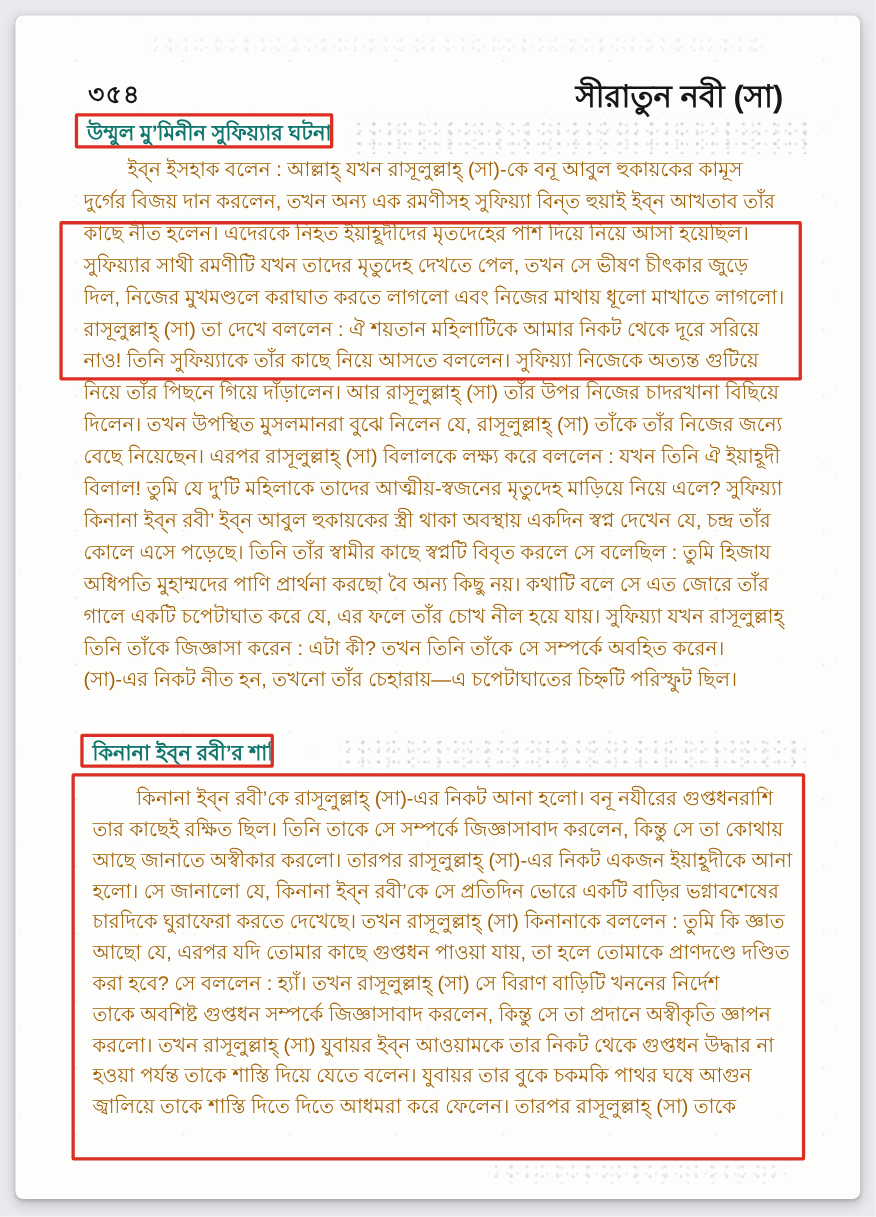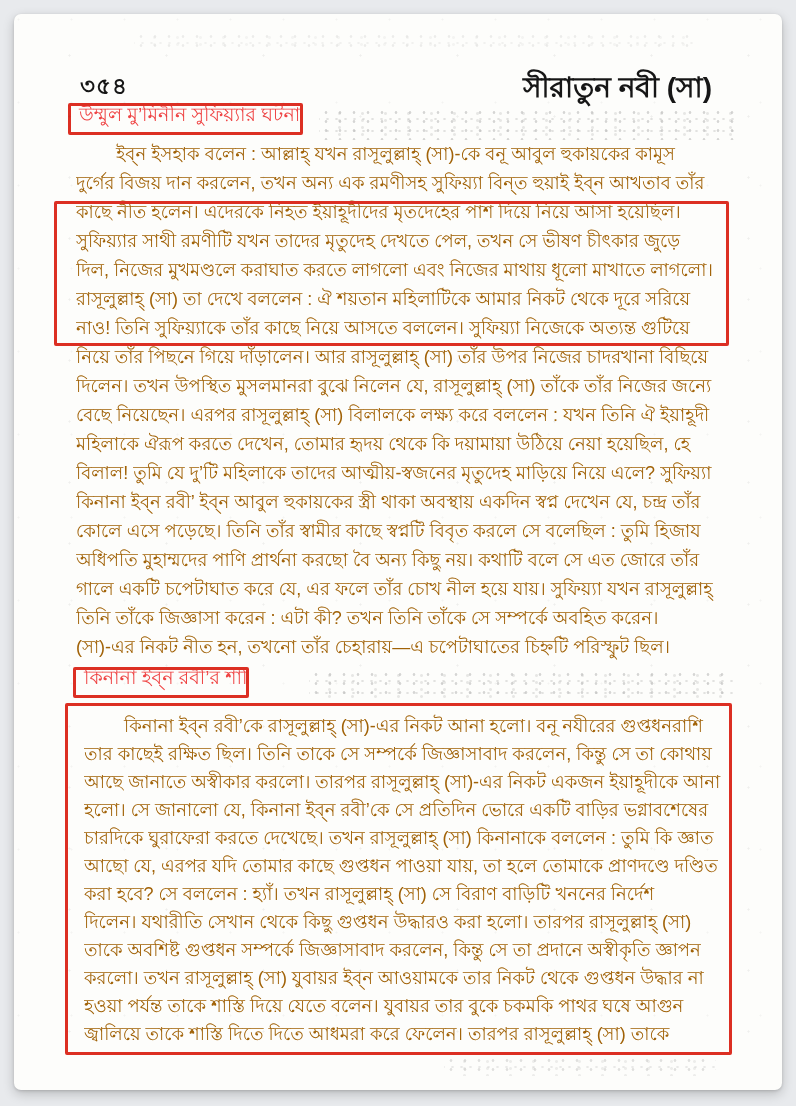--- a/index.html
+++ b/index.html
@@ -26,25 +26,25 @@
   }
   .page-number{
     position:absolute;left:66px;top:54px;
     font-size:23px;font-weight:600;letter-spacing:1px;
   }
   .book-title{
     position:absolute;right:70px;top:52px;
     font-size:28px;font-weight:600;
   }
   .heading-box{
-    position:absolute;display:flex;align-items:flex-end;
+    position:absolute;display:flex;align-items:flex-start;
     border:3px solid #dc2f23;border-radius:2px;
     background:rgba(255,255,255,.0);
-    font-weight:normal;font-size:19px;white-space:nowrap;overflow:hidden;
-    padding:0 8px;box-sizing:border-box;color:#ef4444;
+    font-weight:bold;font-size:19px;white-space:nowrap;overflow:hidden;
+    padding:0 8px;box-sizing:border-box;color:#0f766e;
   }
   .heading-box.h1{left:54px;top:89px;width:235px;height:32px;}
   .heading-box.h2{left:59px;top:653px;width:176px;height:31px;}
   .para{
     position:absolute;overflow:hidden;
   }
   .para .line{
     white-space:nowrap;overflow:hidden;
     font-size:18px;color:#a16207;
   }
@@ -93,21 +93,20 @@
       <div class="line">ইব্‌ন ইসহাক বলেন : আল্লাহ্ যখন রাসূলুল্লাহ্ (সা)-কে বনূ আবুল হুকায়কের কামূস</div>
       <div class="line">দুর্গের বিজয় দান করলেন, তখন অন্য এক রমণীসহ সুফিয়্যা বিন্‌ত হুয়াই ইব্‌ন আখতাব তাঁর</div>
       <div class="line">কাছে নীত হলেন। এদেরকে নিহত ইয়াহূদীদের মৃতদেহের পাশ দিয়ে নিয়ে আসা হয়েছিল।</div>
       <div class="line">সুফিয়্যার সাথী রমণীটি যখন তাদের মৃতুদেহ দেখতে পেল, তখন সে ভীষণ চীৎকার জুড়ে</div>
       <div class="line">দিল, নিজের মুখমণ্ডলে করাঘাত করতে লাগলো এবং নিজের মাথায় ধূলো মাখাতে লাগলো।</div>
       <div class="line">রাসূলুল্লাহ্ (সা) তা দেখে বললেন : ঐ শয়তান মহিলাটিকে আমার নিকট থেকে দূরে সরিয়ে</div>
       <div class="line">নাও! তিনি সুফিয়্যাকে তাঁর কাছে নিয়ে আসতে বললেন। সুফিয়্যা নিজেকে অত্যন্ত গুটিয়ে</div>
       <div class="line">নিয়ে তাঁর পিছনে গিয়ে দাঁড়ালেন। আর রাসূলুল্লাহ্ (সা) তাঁর উপর নিজের চাদরখানা বিছিয়ে</div>
       <div class="line">দিলেন। তখন উপস্থিত মুসলমানরা বুঝে নিলেন যে, রাসূলুল্লাহ্ (সা) তাঁকে তাঁর নিজের জন্যে</div>
       <div class="line">বেছে নিয়েছেন। এরপর রাসূলুল্লাহ্ (সা) বিলালকে লক্ষ্য করে বললেন : যখন তিনি ঐ ইয়াহূদী</div>
-      <div class="line">মহিলাকে ঐরূপ করতে দেখেন, তোমার হৃদয় থেকে কি দয়ামায়া উঠিয়ে নেয়া হয়েছিল, হে</div>
       <div class="line">বিলাল! তুমি যে দু’টি মহিলাকে তাদের আত্মীয়-স্বজনের মৃতুদেহ মাড়িয়ে নিয়ে এলে? সুফিয়্যা</div>
       <div class="line">কিনানা ইব্‌ন রবী’ ইব্‌ন আবুল হুকায়কের স্ত্রী থাকা অবস্থায় একদিন স্বপ্ন দেখেন যে, চন্দ্র তাঁর</div>
       <div class="line">কোলে এসে পড়েছে। তিনি তাঁর স্বামীর কাছে স্বপ্নটি বিবৃত করলে সে বলেছিল : তুমি হিজায</div>
       <div class="line">অধিপতি মুহাম্মদের পাণি প্রার্থনা করছো বৈ অন্য কিছু নয়। কথাটি বলে সে এত জোরে তাঁর</div>
       <div class="line">গালে একটি চপেটাঘাত করে যে, এর ফলে তাঁর চোখ নীল হয়ে যায়। সুফিয়্যা যখন রাসূলুল্লাহ্</div>
       <div class="line">তিনি তাঁকে জিজ্ঞাসা করেন : এটা কী? তখন তিনি তাঁকে সে সম্পর্কে অবহিত করেন।</div>
       <div class="line">(সা)-এর নিকট নীত হন, তখনো তাঁর চেহারায়—এ চপেটাঘাতের চিহ্নটি পরিস্ফুট ছিল।</div>
     </div>
 
   <div class="annotation-box a1"></div>
@@ -118,21 +117,20 @@
   <div class="scan-noise noise-h2"></div>
 
   <div class="para p2">
       <div class="line">কিনানা ইব্‌ন রবী’কে রাসূলুল্লাহ্ (সা)-এর নিকট আনা হলো। বনূ নযীরের গুপ্তধনরাশি</div>
       <div class="line">তার কাছেই রক্ষিত ছিল। তিনি তাকে সে সম্পর্কে জিজ্ঞাসাবাদ করলেন, কিন্তু সে তা কোথায়</div>
       <div class="line">আছে জানাতে অস্বীকার করলো। তারপর রাসূলুল্লাহ্ (সা)-এর নিকট একজন ইয়াহূদীকে আনা</div>
       <div class="line">হলো। সে জানালো যে, কিনানা ইব্‌ন রবী’কে সে প্রতিদিন ভোরে একটি বাড়ির ভগ্নাবশেষের</div>
       <div class="line">চারদিকে ঘুরাফেরা করতে দেখেছে। তখন রাসূলুল্লাহ্ (সা) কিনানাকে বললেন : তুমি কি জ্ঞাত</div>
       <div class="line">আছো যে, এরপর যদি তোমার কাছে গুপ্তধন পাওয়া যায়, তা হলে তোমাকে প্রাণদণ্ডে দণ্ডিত</div>
       <div class="line">করা হবে? সে বললেন : হ্যাঁ। তখন রাসূলুল্লাহ্ (সা) সে বিরাণ বাড়িটি খননের নির্দেশ</div>
-      <div class="line">দিলেন। যথারীতি সেখান থেকে কিছু গুপ্তধন উদ্ধারও করা হলো। তারপর রাসূলুল্লাহ্ (সা)</div>
       <div class="line">তাকে অবশিষ্ট গুপ্তধন সম্পর্কে জিজ্ঞাসাবাদ করলেন, কিন্তু সে তা প্রদানে অস্বীকৃতি জ্ঞাপন</div>
       <div class="line">করলো। তখন রাসূলুল্লাহ্ (সা) যুবায়র ইব্‌ন আওয়ামকে তার নিকট থেকে গুপ্তধন উদ্ধার না</div>
       <div class="line">হওয়া পর্যন্ত তাকে শাস্তি দিয়ে যেতে বলেন। যুবায়র তার বুকে চকমকি পাথর ঘষে আগুন</div>
       <div class="line">জ্বালিয়ে তাকে শাস্তি দিতে দিতে আধমরা করে ফেলেন। তারপর রাসূলুল্লাহ্ (সা) তাকে</div>
     </div>
 
   <div class="annotation-box a2"></div>
 
   <div class="scan-noise noise-bottom"></div>
 

